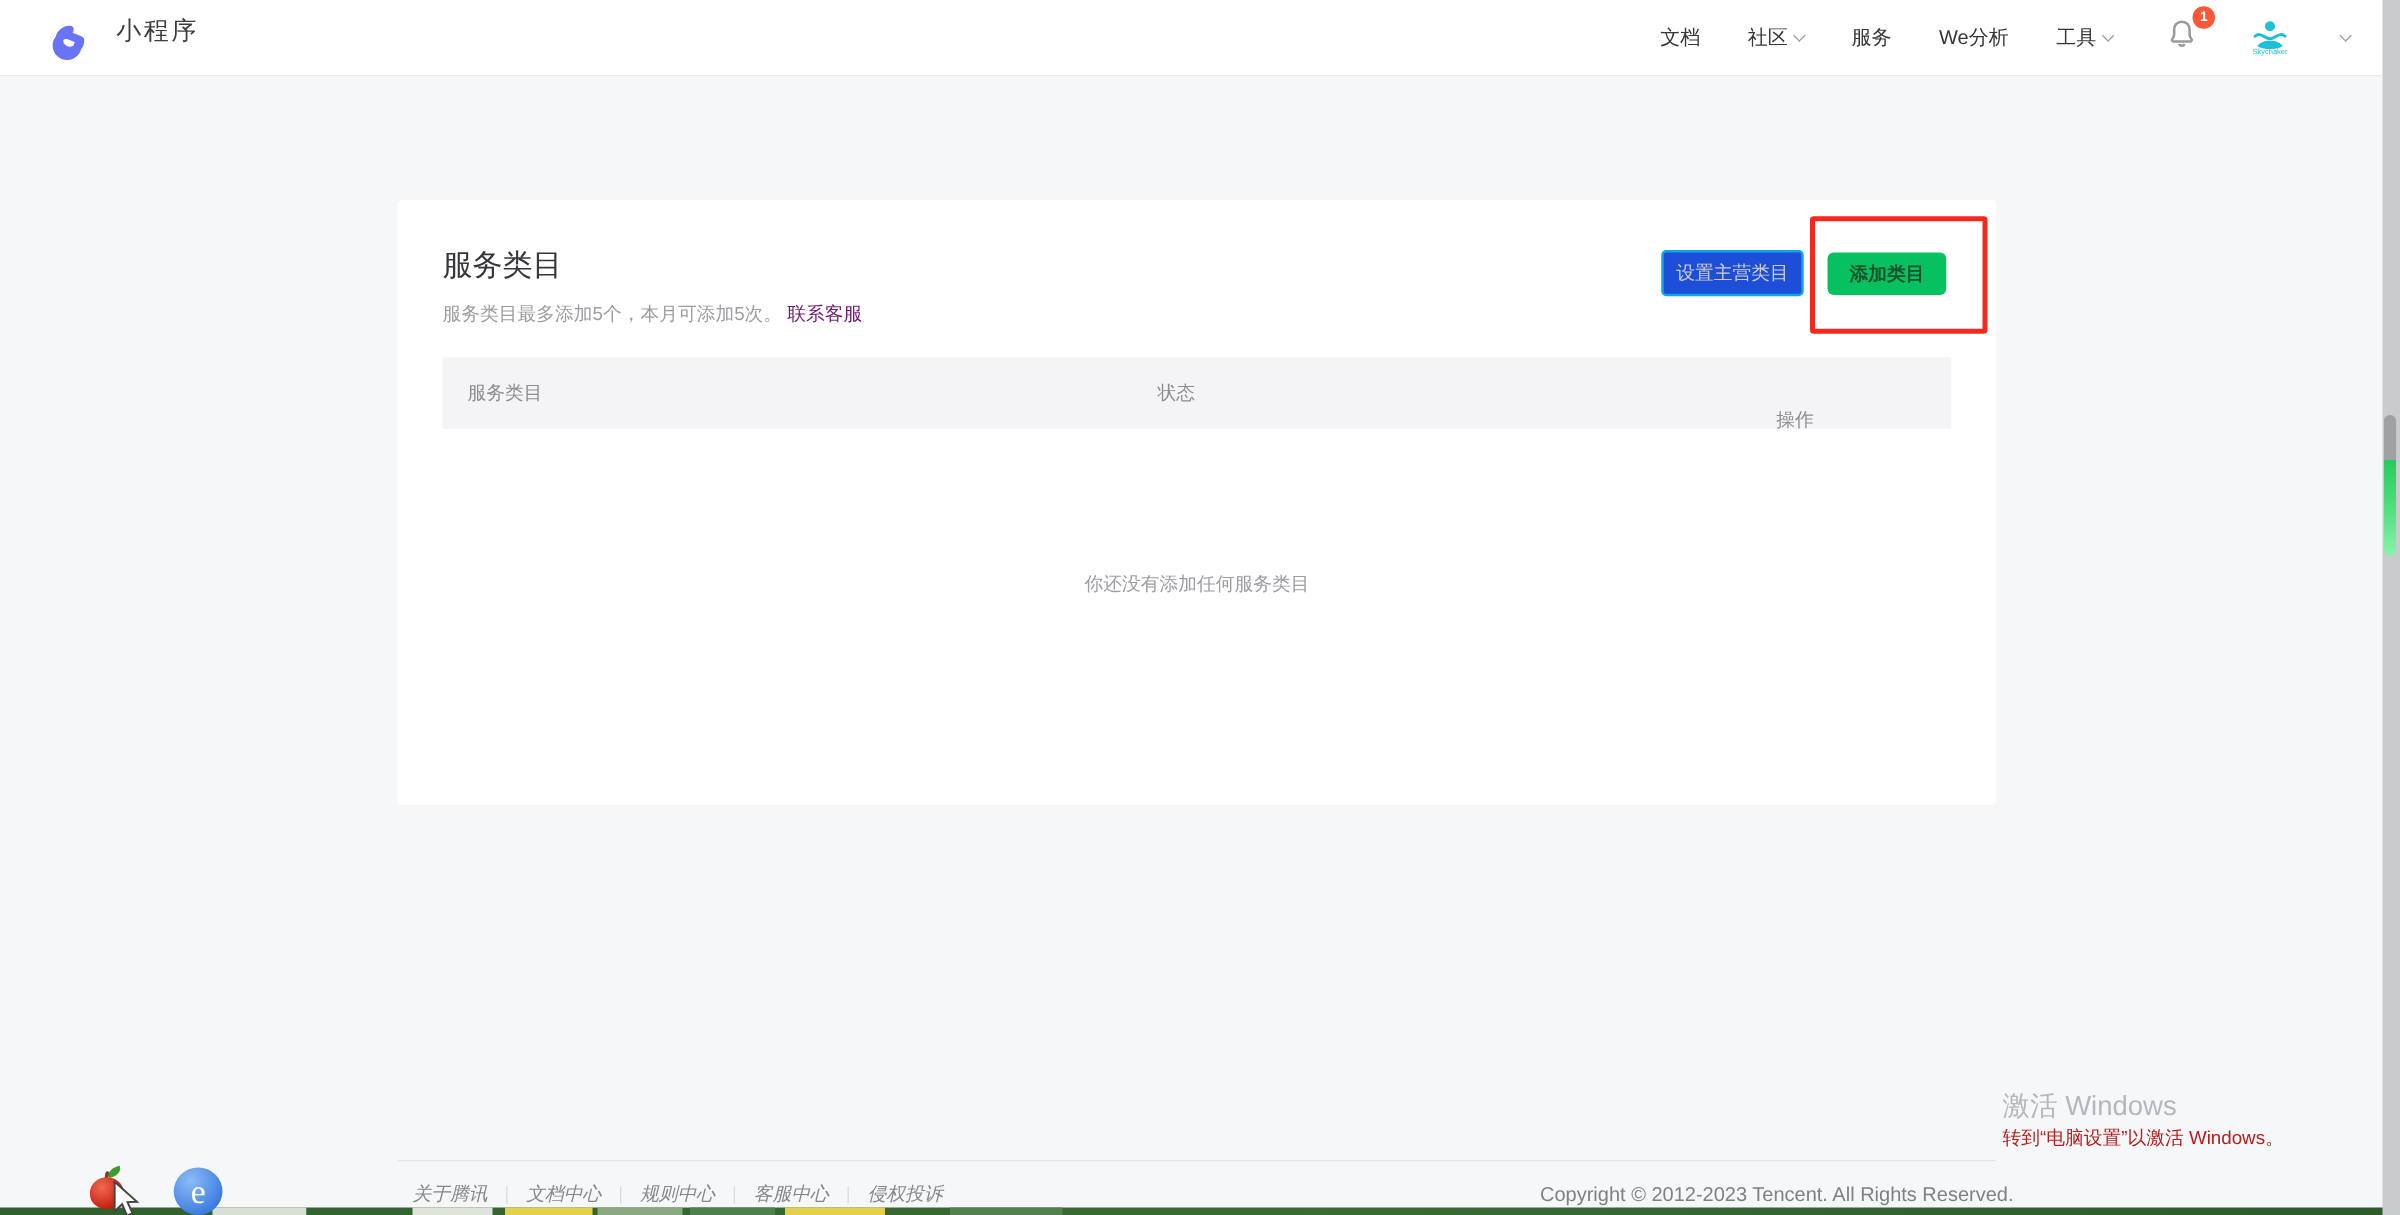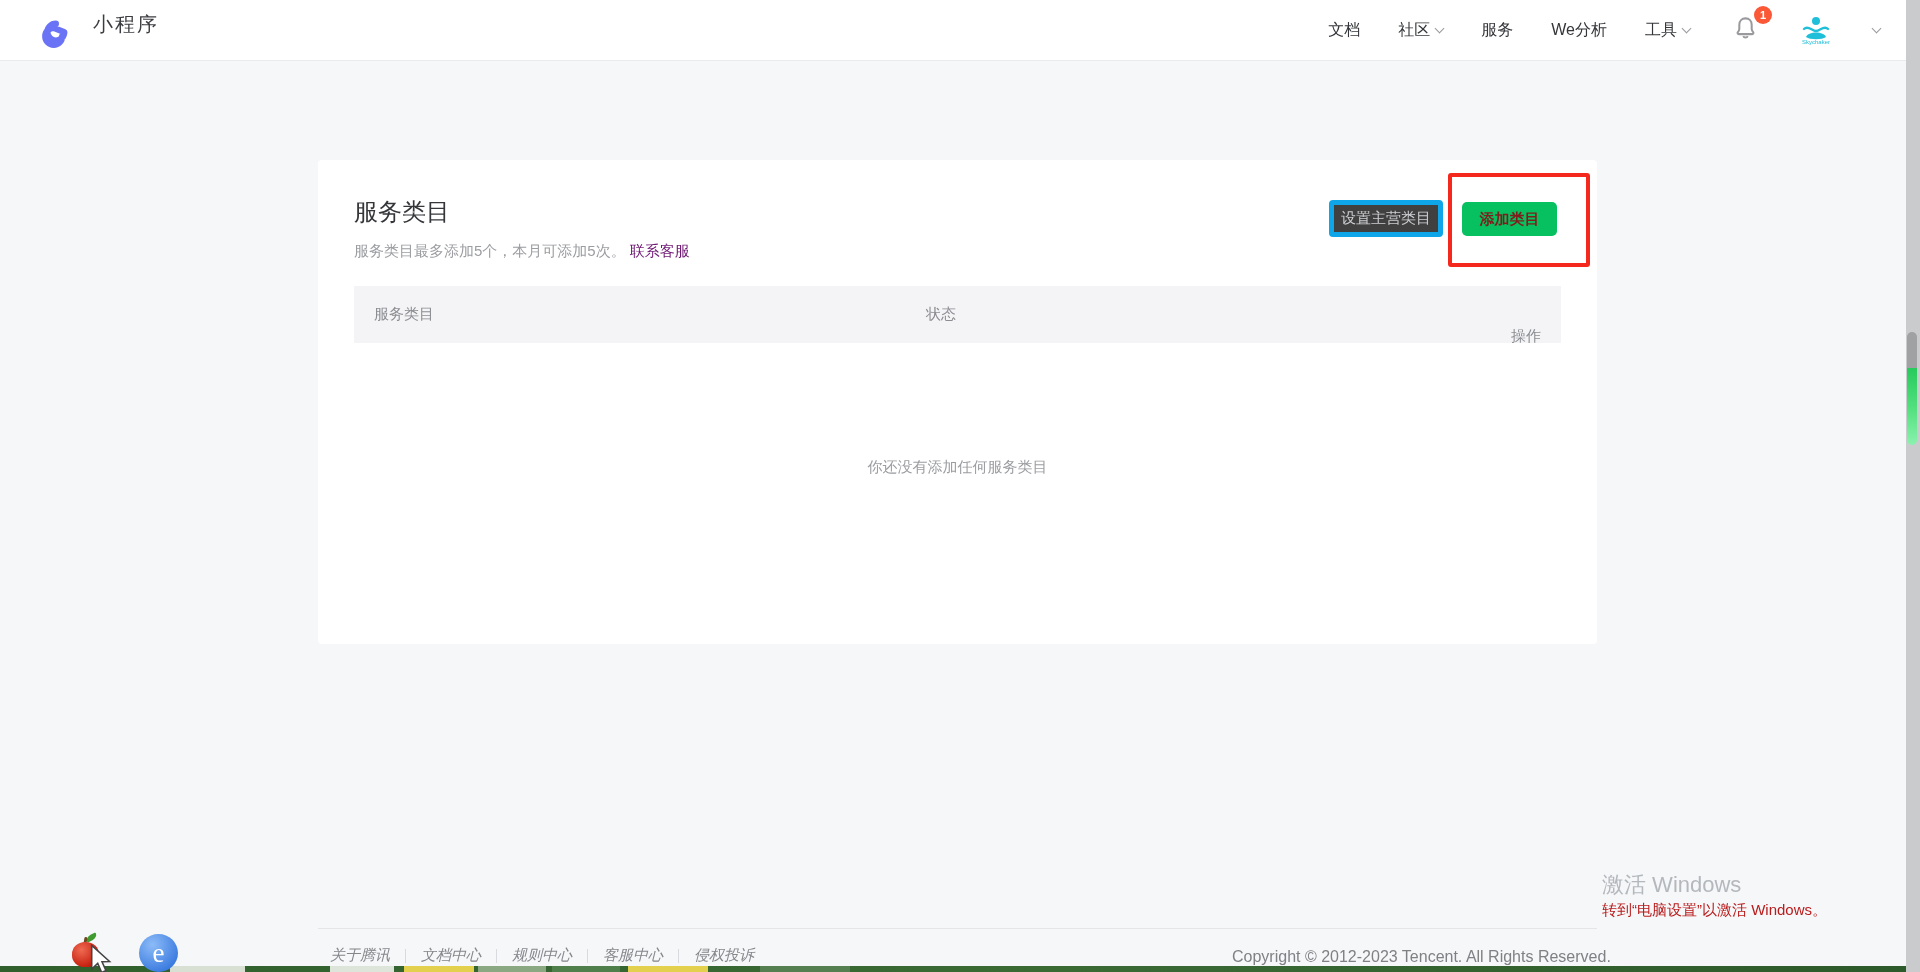--- a/index.html
+++ b/index.html
@@ -27,30 +27,30 @@
   .avatar { display:flex; flex-direction:column; align-items:center; width:38px; cursor:pointer; }
   .avatar-label { font-size:6px; color:#1fbfd9; line-height:6px; margin-top:-1px; }
 
   
   .card { position:absolute; left:318px; top:160px; width:1279px; height:484px;
     background:#fff; border-radius:4px; z-index:1; }
   .card-title { position:absolute; left:36px; top:36px; font-size:24px; color:#35363a; }
   .card-sub { position:absolute; left:36px; top:82px; font-size:15px; color:#9b9da1; }
   .link { color:#701a75; cursor:pointer; text-decoration:none; }
   .btn-ghost { position:absolute; left:1011px; top:40px; width:114px; height:37px;
-    border:5px solid #0ea5e9; border-radius:4px; background:#404040; color:#cdced2;
+    border:2px solid #0ea5e9; border-radius:4px; background:#1d4ed8; color:#cdced2;
     font-size:15px; display:flex; align-items:center; justify-content:center; cursor:not-allowed; }
   .btn-primary { position:absolute; left:1144px; top:42px; width:95px; height:34px;
-    border:none; border-radius:5px; background:#07c160; color:#7f1d1d; font-size:15px; font-weight:bold;
+    border:none; border-radius:5px; background:#07c160; color:#14532d; font-size:15px; font-weight:bold;
     display:flex; align-items:center; justify-content:center; cursor:pointer; }
   .thead { position:absolute; left:36px; top:126px; width:1207px; height:57px;
     background:#f4f4f6; display:flex; align-items:center; font-size:15px; color:#8b8d92; }
   .th1 { width:572px; padding-left:20px; }
   .th2 { flex:1; }
-  .th3 { width:140px; text-align:right; padding-right:20px;margin-top:44px; }
+  .th3 { width:140px; padding-right:20px;margin-top:44px; }
   .empty { position:absolute; left:0; width:100%; top:298px; text-align:center;
     font-size:15px; color:#9b9da1; }
 
   
   .annotation { position:absolute; left:1448px; top:173px; width:142px; height:94px;
     border:4px solid #f4281d; border-radius:3px; z-index:5; pointer-events:none; }
 
   
   .footer-line { position:absolute; left:318px; top:928px; width:1279px; border-top:1px solid #e5e5e7; }
   .footer-links { position:absolute; left:330px; top:946px; display:flex; align-items:center;

